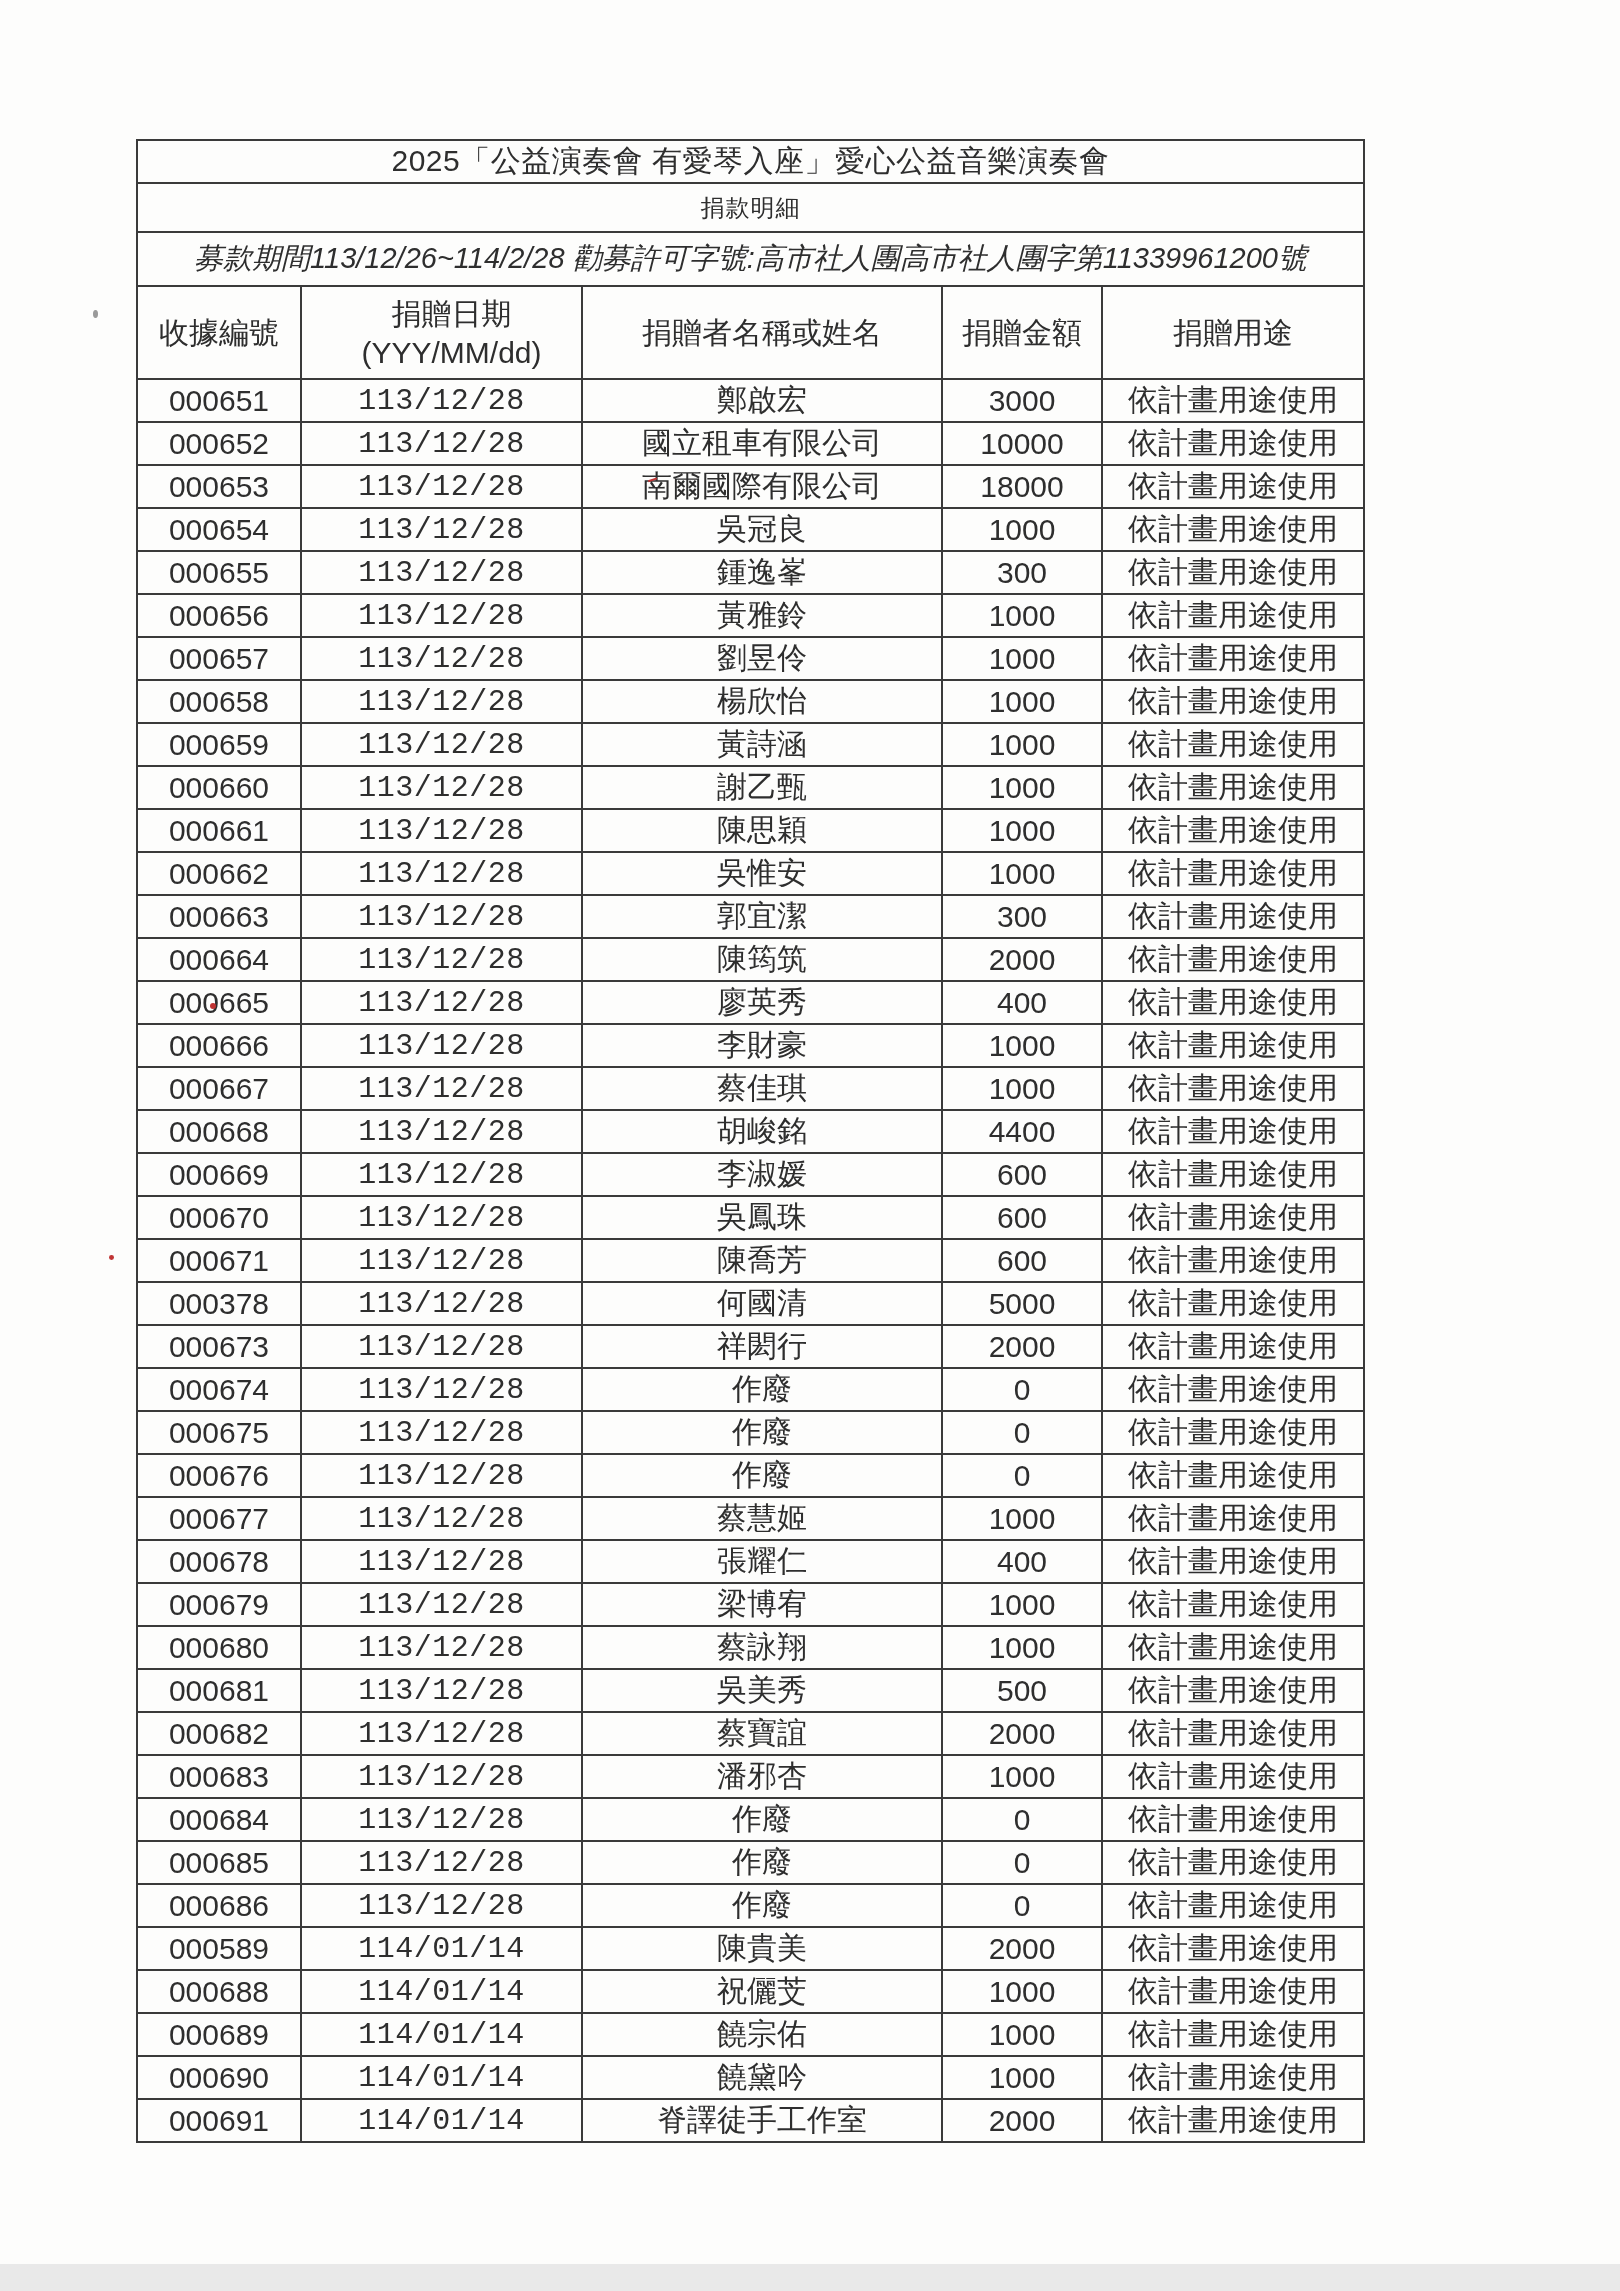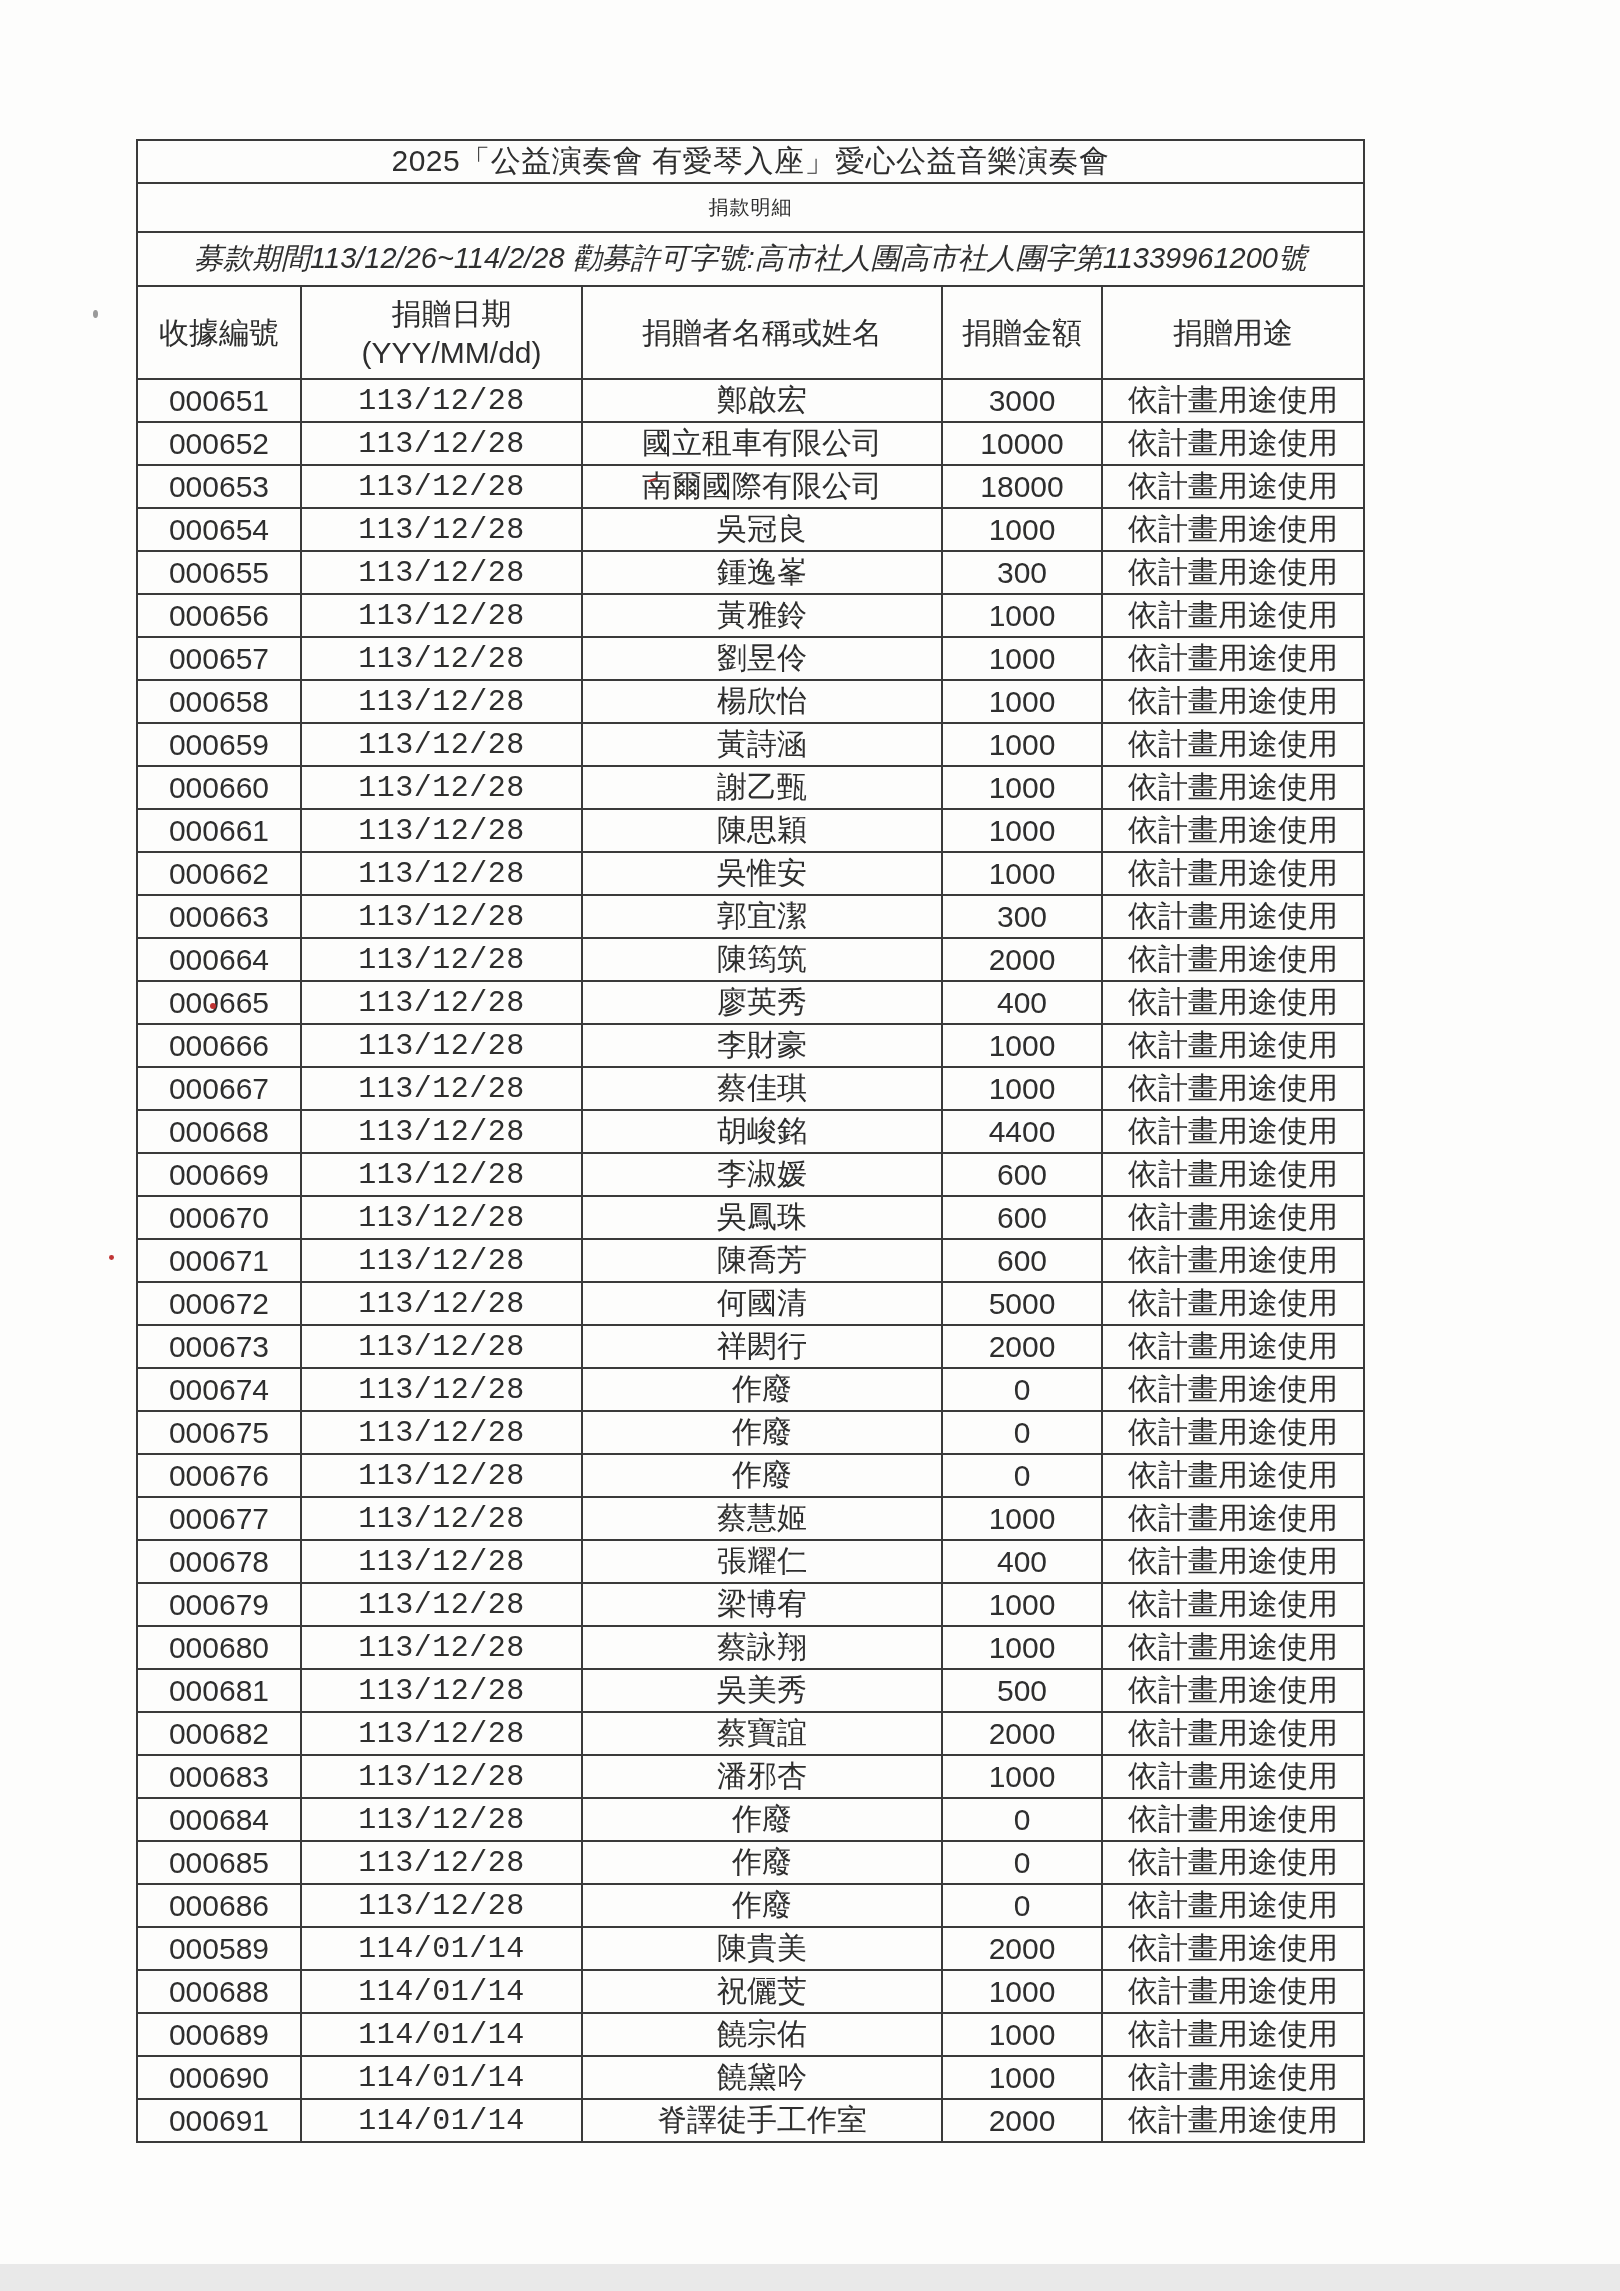--- a/index.html
+++ b/index.html
@@ -35,21 +35,21 @@
     white-space:nowrap;
   }
   table.doc{border:2.9px solid #2b2b2b;}
   .title-row td{
     height:41px;
     font-size:30px;
     letter-spacing:0.5px;
   }
   .subtitle-row td{
     height:47px;
-    font-size:20px;
+    font-size:24px;
     letter-spacing:1px;
   }
   .period-row td{
     height:52px;
     font-size:29px;
     text-align:left;
     padding-left:7.8px;
     letter-spacing:0;
     font-style:italic;
   }
@@ -249,21 +249,21 @@
           <td class="c5">依計畫用途使用</td>
         </tr>
         <tr class="data-row">
           <td class="c1">000671</td>
           <td class="c2">113/12/28</td>
           <td class="c3">陳喬芳</td>
           <td class="c4">600</td>
           <td class="c5">依計畫用途使用</td>
         </tr>
         <tr class="data-row">
-          <td class="c1">000672</td>
+          <td class="c1">000378</td>
           <td class="c2">113/12/28</td>
           <td class="c3">何國清</td>
           <td class="c4">5000</td>
           <td class="c5">依計畫用途使用</td>
         </tr>
         <tr class="data-row">
           <td class="c1">000673</td>
           <td class="c2">113/12/28</td>
           <td class="c3">祥閎行</td>
           <td class="c4">2000</td>

